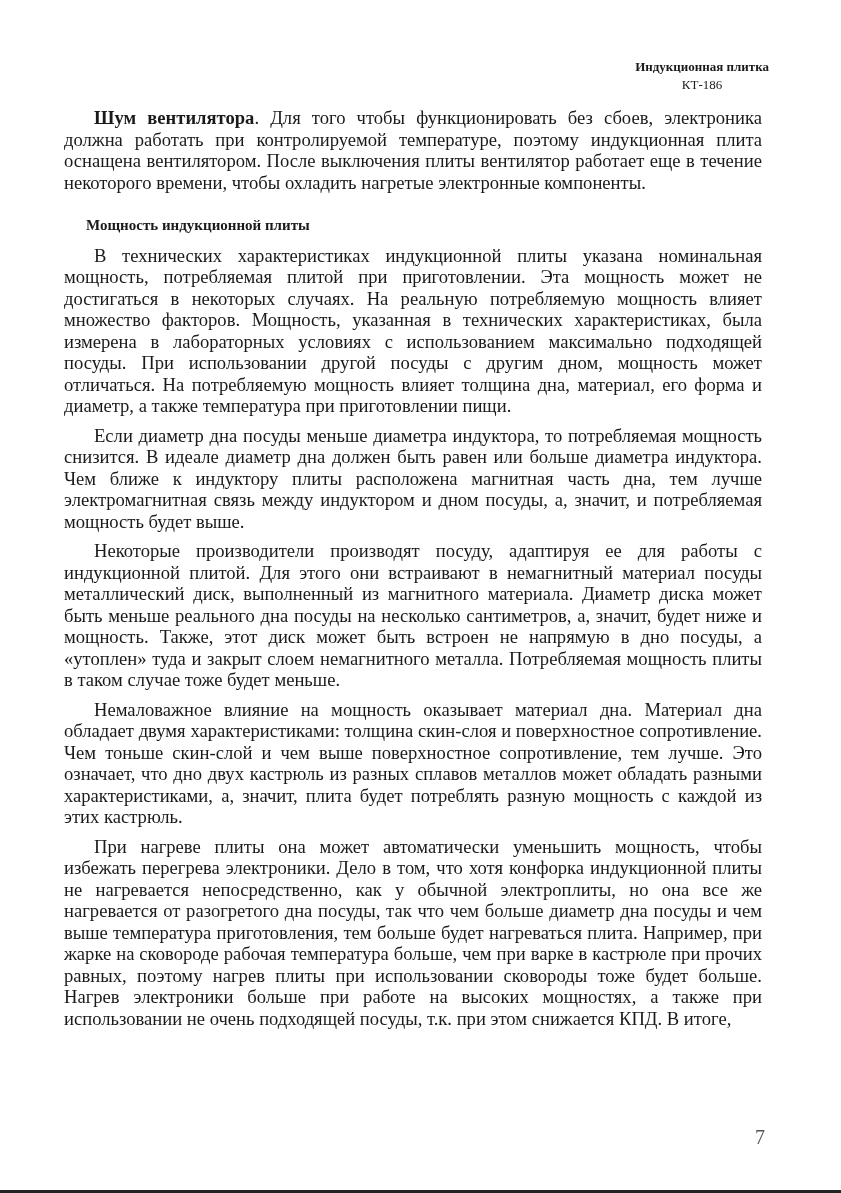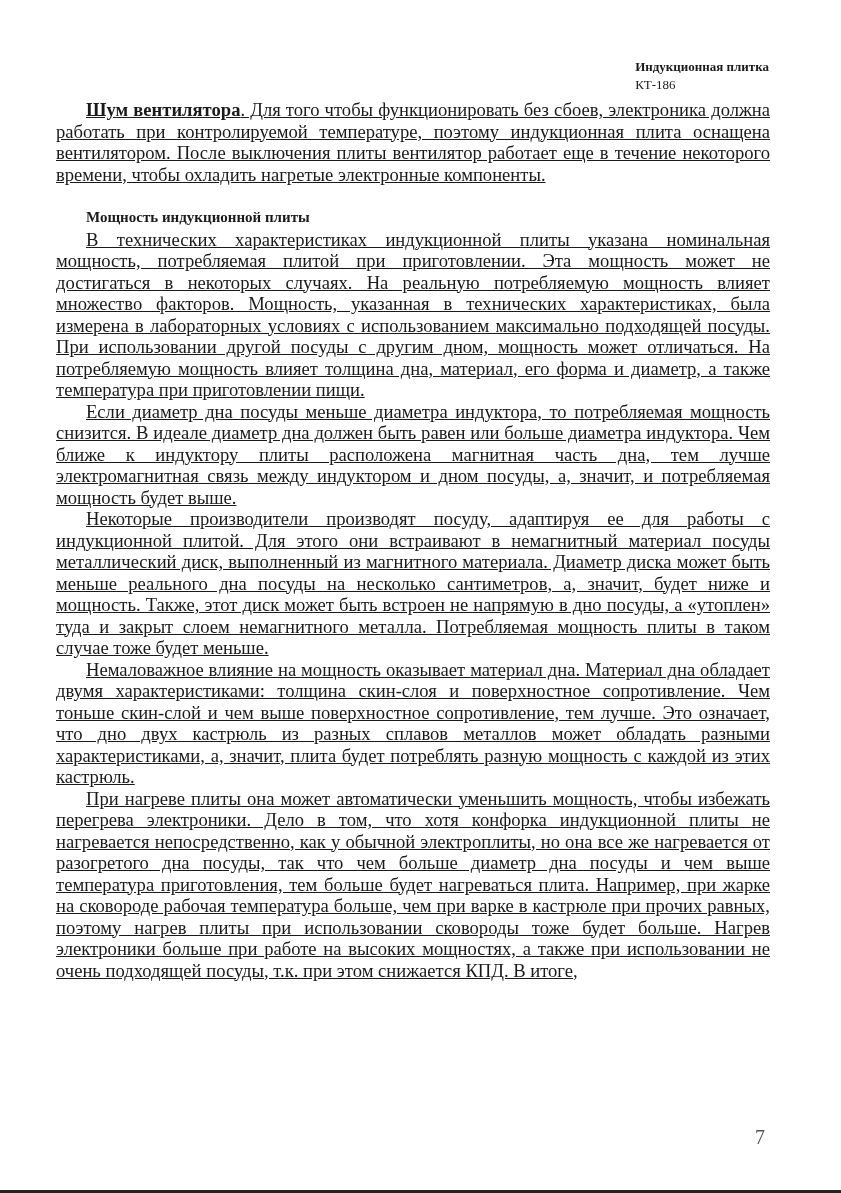--- a/index.html
+++ b/index.html
@@ -3,30 +3,30 @@
   <meta charset="utf-8">
   <style>
     html, body { margin: 0; padding: 0; background: #ffffff; }
     body { width: 841px; height: 1193px; position: relative; overflow: hidden; }
     .page {
       position: absolute; left: 0; top: 0; width: 841px; height: 1193px;
       background: #ffffff; color: #1a1a1a;
       font-family: "Liberation Serif", "DejaVu Serif", serif;
     }
     .header {
-      position: absolute; right: 72px; top: 58px; text-align: left;
+      position: absolute; right: 72px; top: 58px; text-align: center;
       font-size: 13px; line-height: 18px;
     }
     .header .title { font-weight: bold; }
     .body {
       position: absolute; left: 56px; top: 99px; width: 714px;
       font-size: 18.6px; line-height: 21.5px; text-align: justify;
       hyphens: auto;
     }
-    .body p { margin: 0; text-indent: 30px; text-decoration: underline; }
+    .body p { margin: 8px; text-indent: 30px; }
     .body b { font-weight: bold; }
     .body h3 {
       margin: 22px 0 0 0; font-size: 15px; line-height: 21.5px;
       font-weight: bold; text-indent: 30px;
     }
     .page-num {
       position: absolute; left: 755px; top: 1126px;
       font-size: 20px; color: #555555;
     }
     .bottom-rule {

